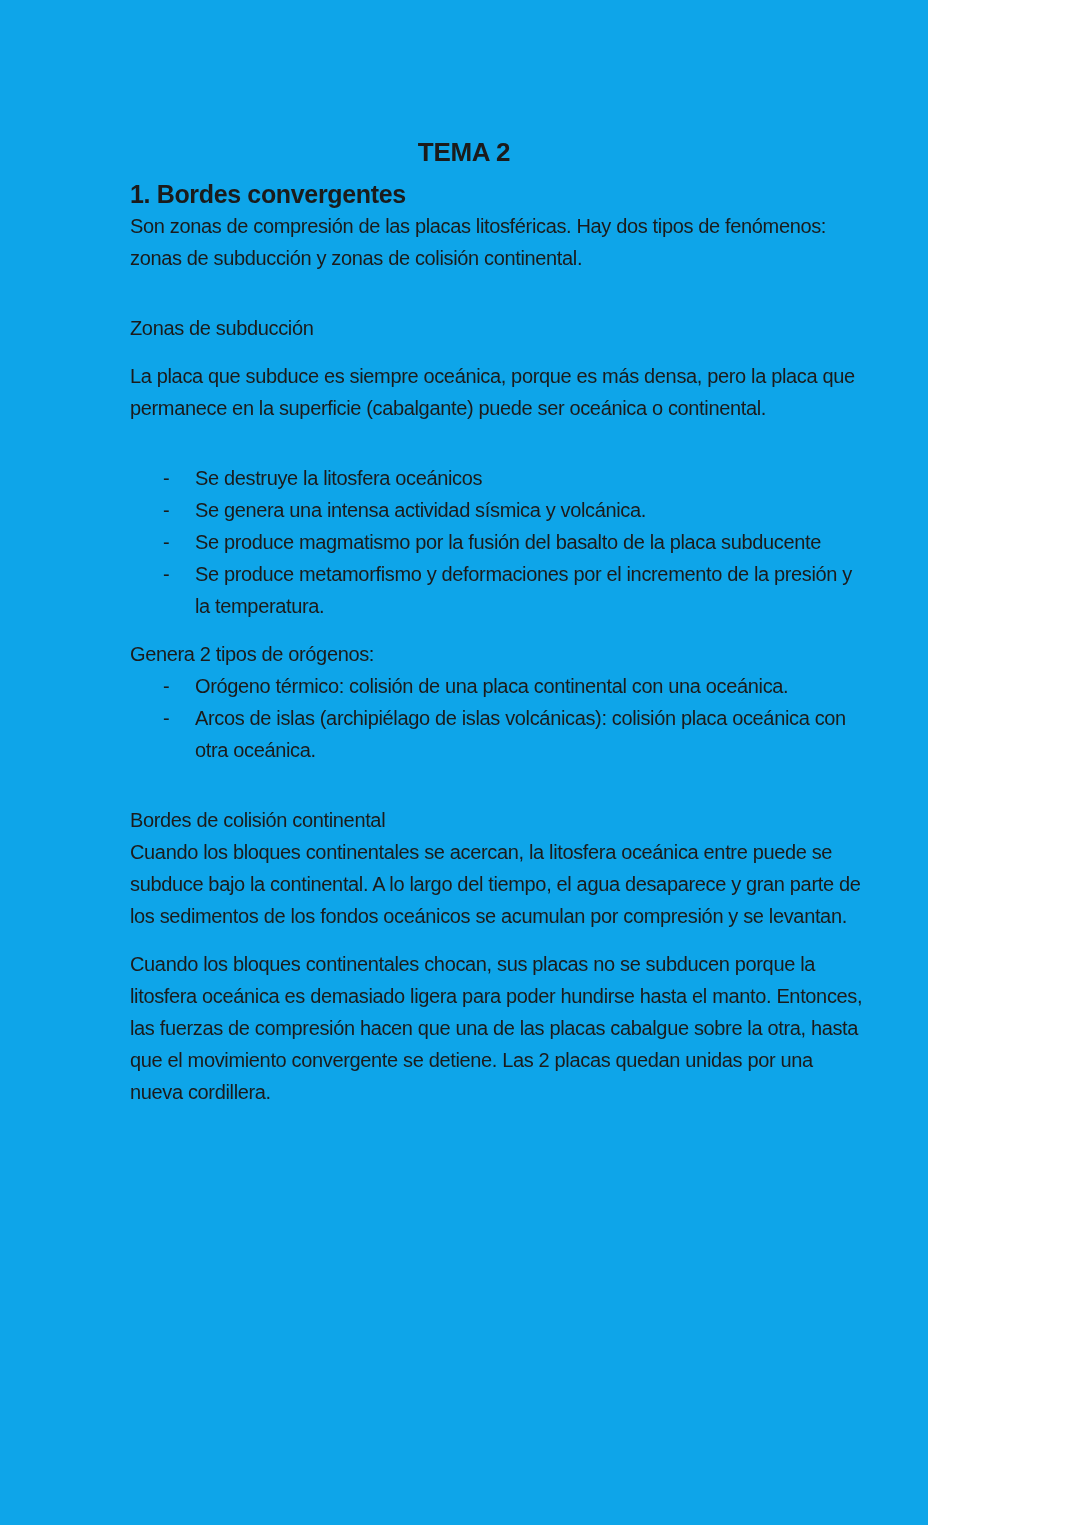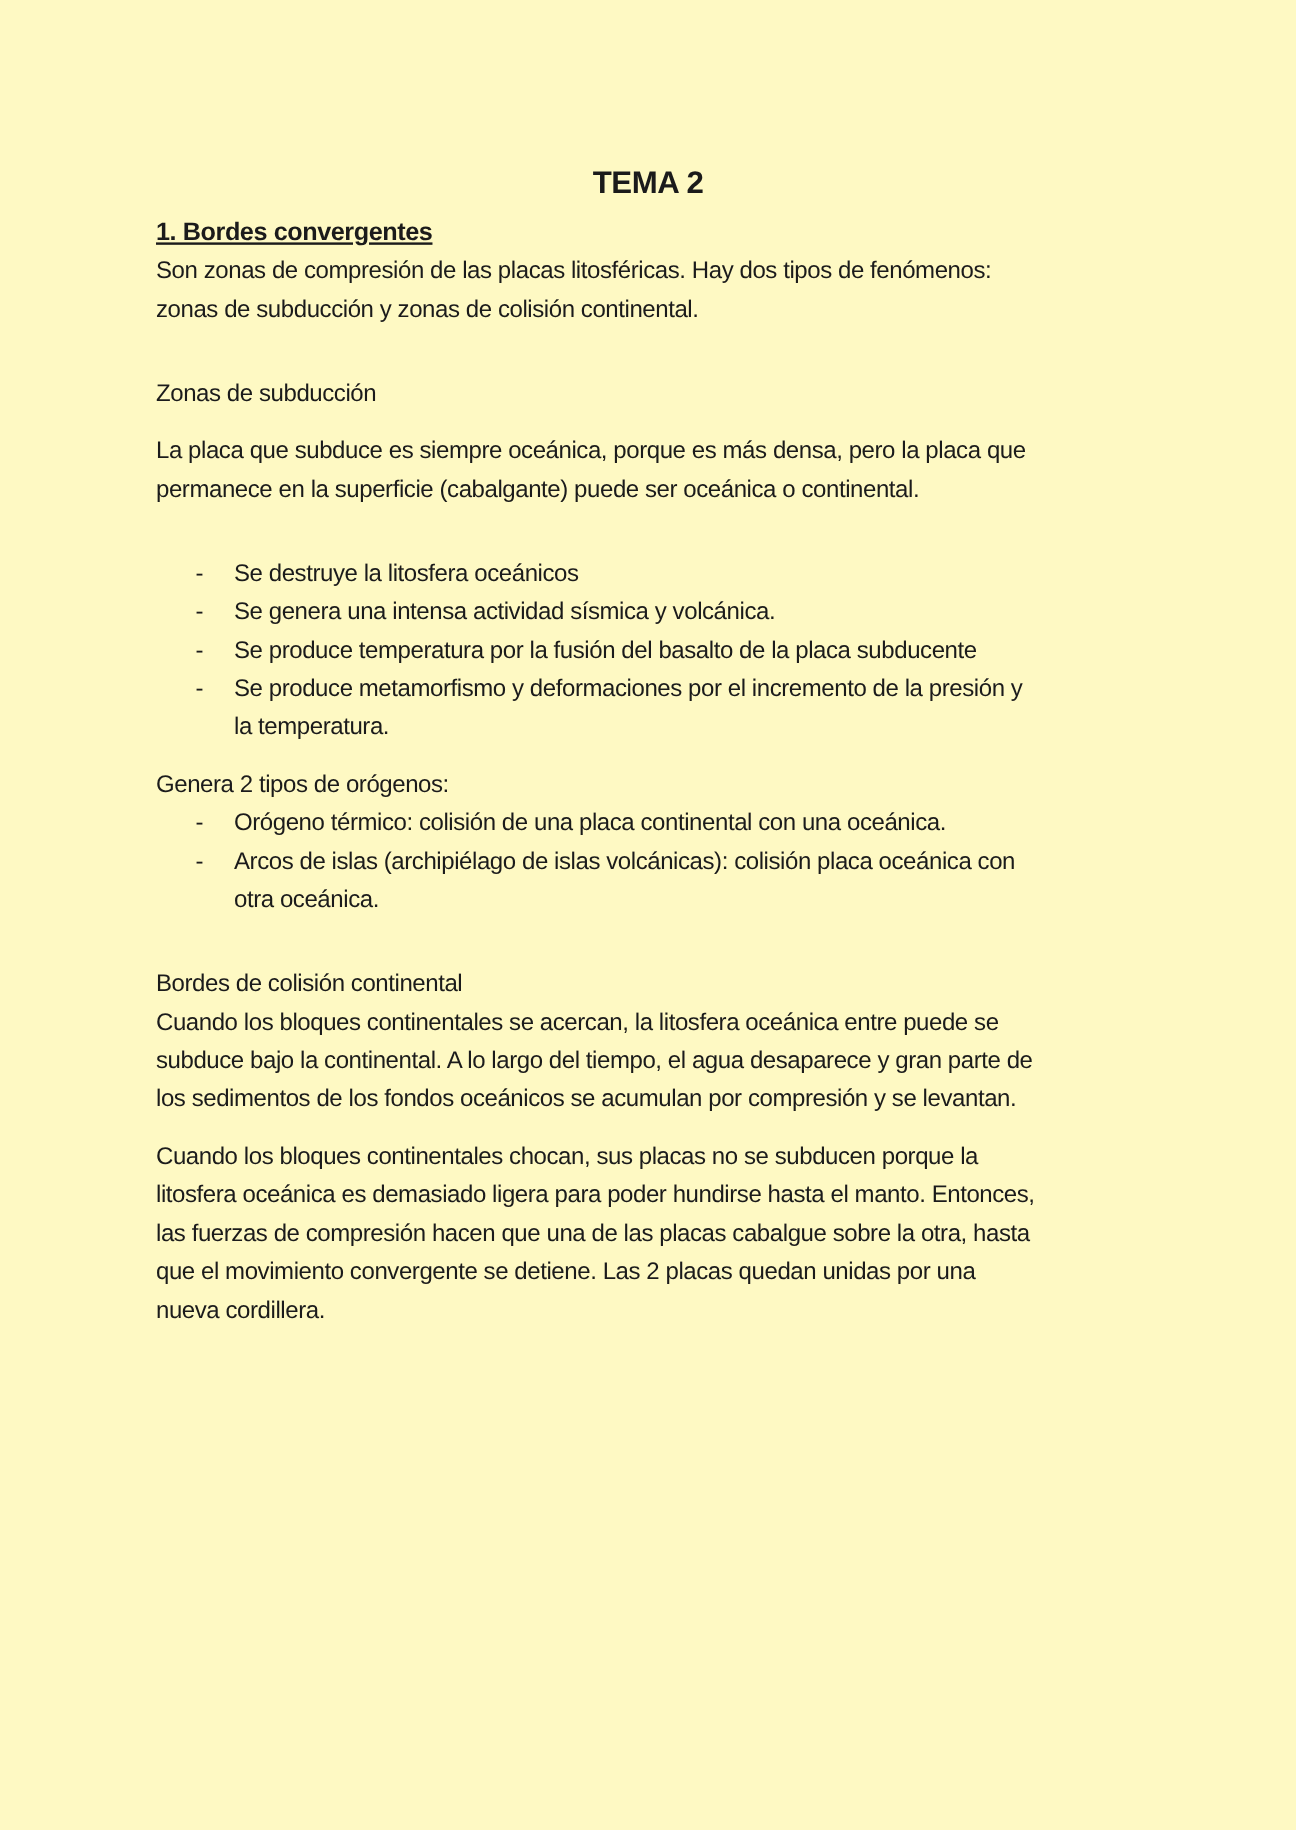--- a/index.html
+++ b/index.html
@@ -2,47 +2,46 @@
 <html><head>
 <meta charset="utf-8">
 <style>
   html, body {
     margin: 0;
     padding: 0;
     background: #ffffff;
   }
   .page {
     position: relative;
-    width: 1080px;
+    width: 928px;
     height: 1525px;
-    background: #fef9c3;
+    background: #0ea5e9;
     overflow: hidden;
     box-sizing: border-box;
     padding: 136px 110px 0 130px;
     font-family: "Liberation Sans", "DejaVu Sans", sans-serif;
     font-size: 20px;
     line-height: 32px;
     letter-spacing: -0.35px;
     color: #1b1b1b;
   }
   .doc-title {
     text-align: center;
     font-weight: bold;
     font-size: 26px;
     line-height: 32px;
     margin: 0 20px 10px 0;
     white-space: pre;
   }
   .h1 {
     font-weight: bold;
-    font-size: 21px;
+    font-size: 25px;
     line-height: 32px;
     margin: 0;
     white-space: pre;
-    text-decoration: underline;
   }
   .h2 {
     font-weight: normal;
     text-underline-offset: 4px;
     text-decoration-thickness: 1.5px;
     margin: 38px 0 0 0;
     white-space: pre;
   }
   p.para {
     margin: 0;
@@ -95,21 +94,21 @@
     <li>
       <span class="dash">-</span>
       <span class="btext">Se destruye la litosfera oceánicos</span>
     </li>
     <li>
       <span class="dash">-</span>
       <span class="btext">Se genera una intensa actividad sísmica y volcánica.</span>
     </li>
     <li>
       <span class="dash">-</span>
-      <span class="btext">Se produce temperatura por la fusión del basalto de la placa subducente</span>
+      <span class="btext">Se produce magmatismo por la fusión del basalto de la placa subducente</span>
     </li>
     <li>
       <span class="dash">-</span>
       <span class="btext">Se produce metamorfismo y deformaciones por el incremento de la presión y
 la temperatura.</span>
     </li>
   </ul>
 
   <p class="para spaced">Genera 2 tipos de orógenos:</p>
 

